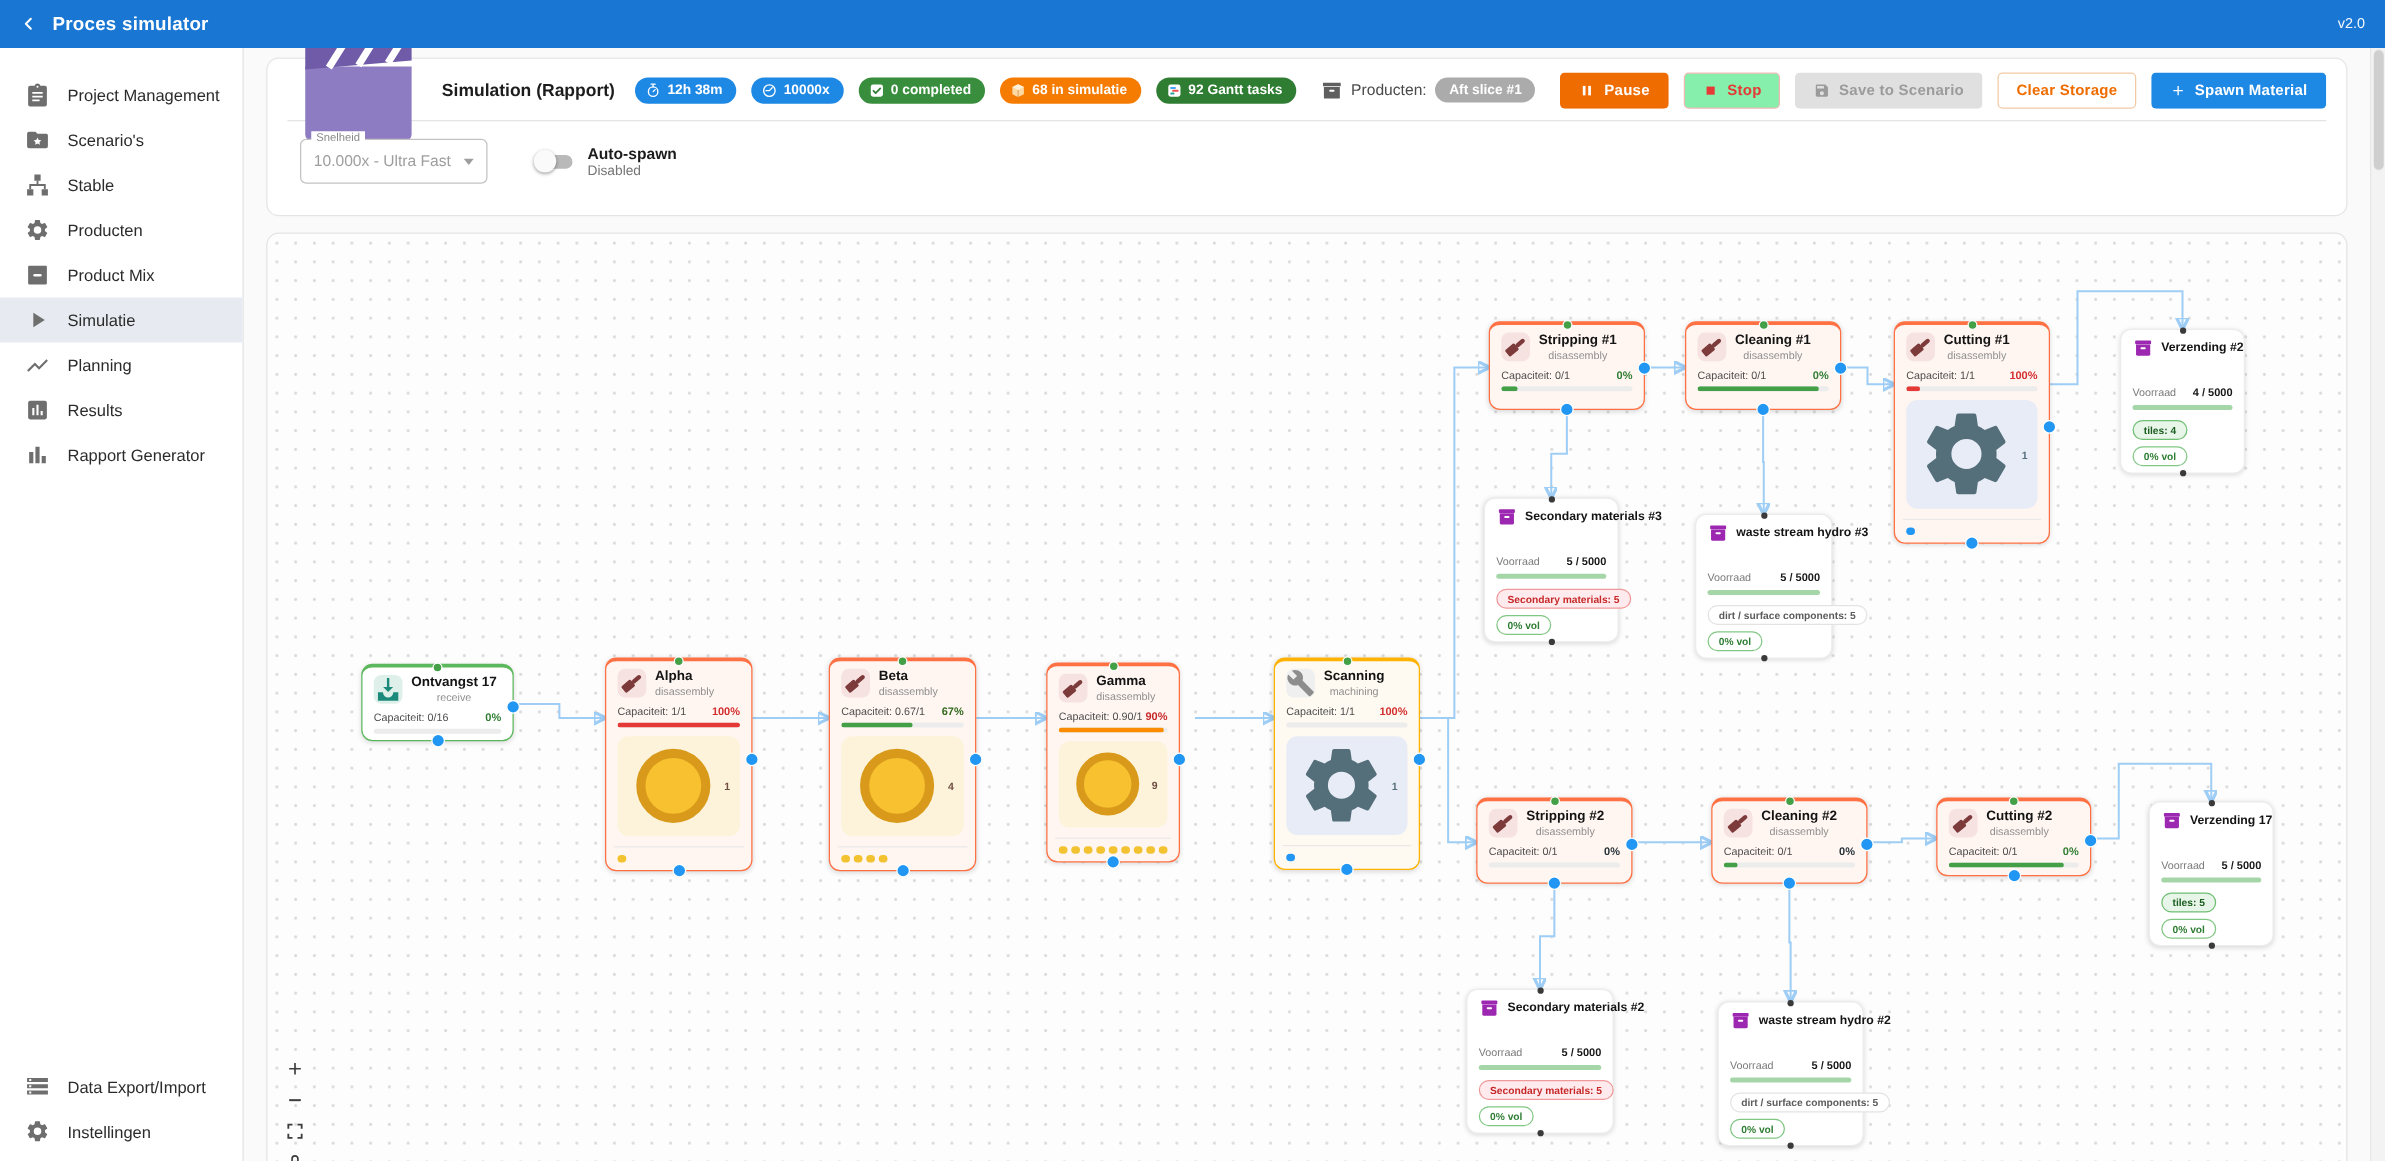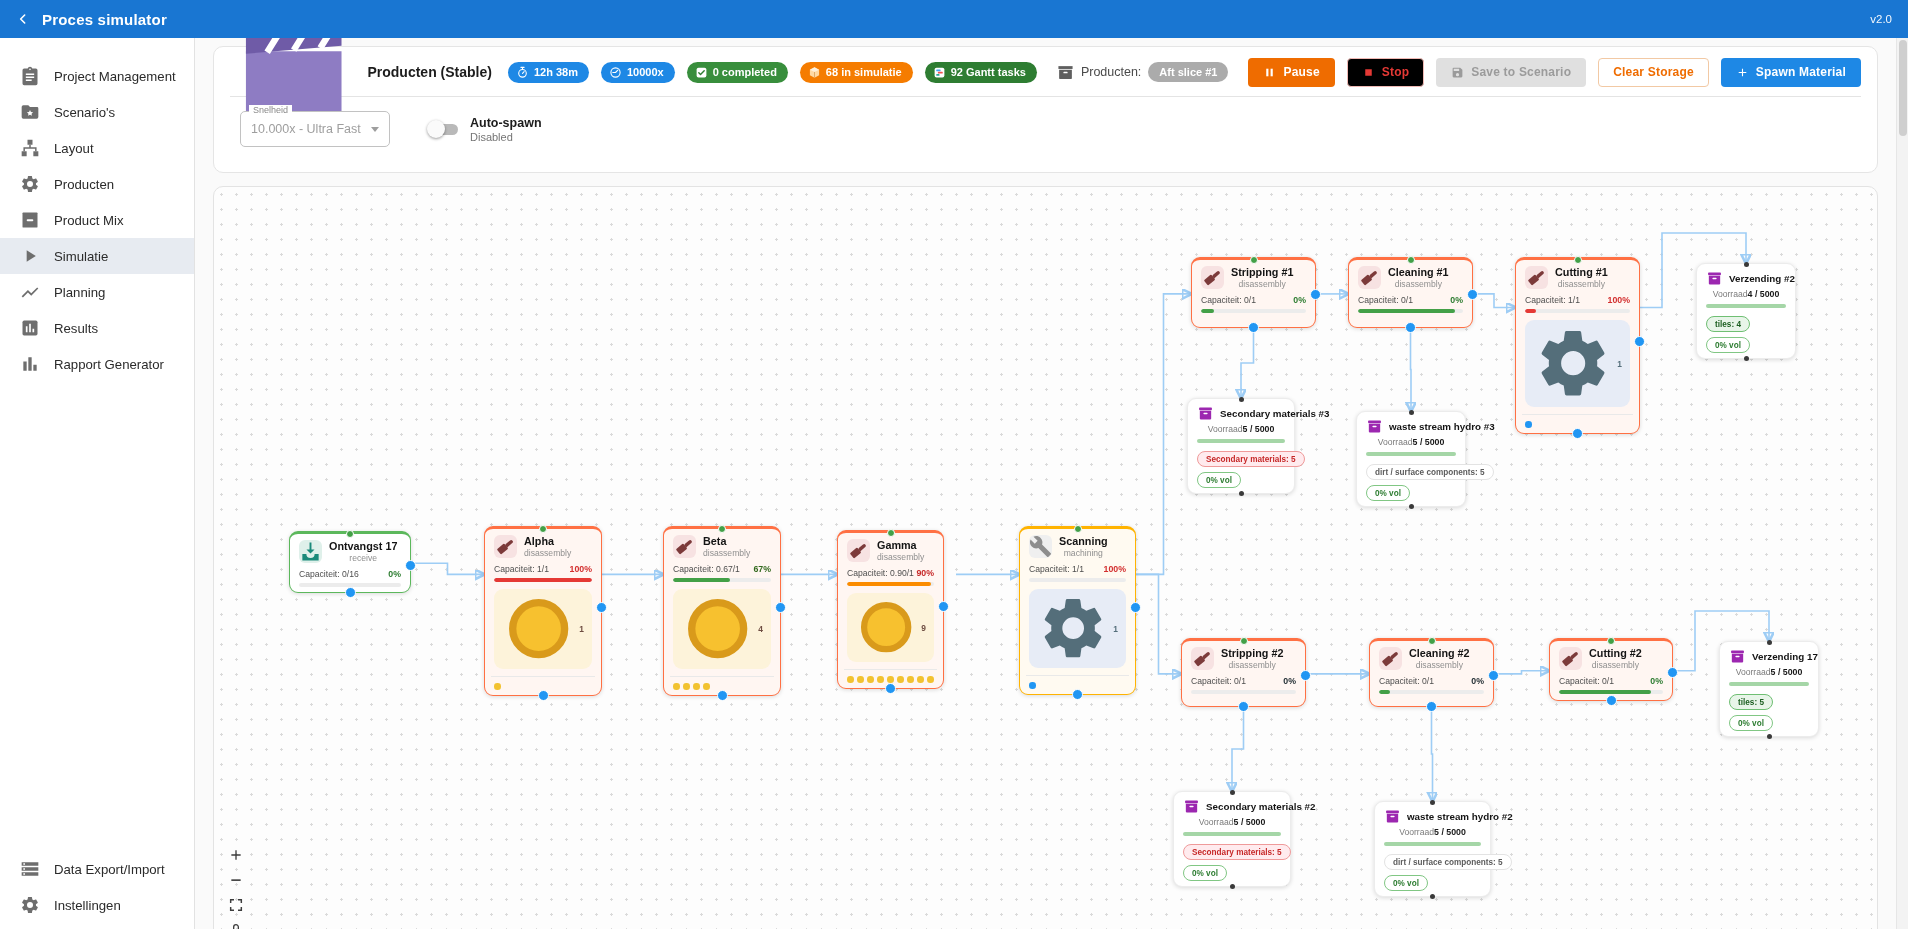--- a/index.html
+++ b/index.html
@@ -45,21 +45,21 @@
   .prod-chip { background:#ababab; color:#fff; font-size:11px; font-weight:bold; padding:4px 11px;
     border-radius:12px; white-space:nowrap; }
   .spacer { flex:1; }
   #button-row { display:flex; align-items:center; gap:12px; }
   .tb-btn { display:flex; align-items:center; gap:7px; height:29px; padding:0 14px; border-radius:4px;
     font-size:12px; font-weight:bold; cursor:pointer; border:1px solid transparent; white-space:nowrap;
     font-family:inherit; letter-spacing:.2px; }
   .tb-btn .bt-icon { width:13px; height:13px; display:flex; }
   .tb-btn .bt-icon svg { width:13px; height:13px; }
   .btn-filled-orange { background:#ef6c00; color:#fff; }
-  .btn-outline-red { background:#000000; color:#e53935; border-color:#f0b9b4; }
+  .btn-outline-red { background:#86efac; color:#e53935; border-color:#f0b9b4; }
   .btn-disabled { background:#e0e0e0; color:#9b9b9b; cursor:default; }
   .btn-outline-orange { background:#fff; color:#ef6c00; border-color:#f2c9a4; }
   .btn-filled-blue { background:#1e88e5; color:#fff; }
 
   .divider { height:1px; background:#e4e4e4; margin:6px 0 0 0; }
 
   .row2 { display:flex; align-items:center; gap:40px; padding:14px 0 0 10px; }
   .fieldset { position:relative; border:1px solid #c2c2c2; border-radius:5px; height:36px;
     display:flex; align-items:center; padding:0 10px; cursor:pointer; background:#fff; }
   .fieldset.speed { width:150px; }
@@ -121,21 +121,21 @@
     border:1.5px solid #fff; }
   .s-dot { width:5px; height:5px; background:#3a3a3a; }
   .s-dot.h-top { top:-2.5px; border:none; margin-left:-2.5px; }
   .s-dot.h-bottom { bottom:-2.5px; border:none; margin-left:-2.5px; }
 
   .node.storage { background:#fff; border:1px solid #ececec; }
   .s-head { display:flex; align-items:center; gap:6px; }
   .s-icon { width:17px; height:17px; color:#9c27b0; display:flex; flex:none; }
   .s-icon svg { width:16px; height:16px; }
   .s-title { font-size:9.8px; font-weight:bold; color:#141414; white-space:nowrap; }
-  .s-stock { display:flex; justify-content:center; font-size:8.6px; color:#7b7b7b; margin-top:2px; }
+  .s-stock { display:flex; justify-content:space-between; font-size:8.6px; color:#7b7b7b; margin-top:22px; }
   .s-stock b { color:#181818; font-size:8.8px; }
   .s-bar { height:4px; background:#a5d6a7; border-radius:2px; margin-top:5px; }
   .s-chips { display:flex; flex-direction:column; align-items:flex-start; gap:5px; margin-top:8px; }
   .s-chip { font-size:8.2px; font-weight:bold; padding:2.5px 8px; border-radius:9px; border:1px solid;
     white-space:nowrap; }
   .s-chip.green { background:#e8f5e9; border-color:#6fbf73; color:#1b5e20; }
   .s-chip.red { background:#ffebee; border-color:#ef9a9a; color:#c62828; }
   .s-chip.grey { background:#fff; border-color:#e3e3e3; color:#5c5c5c; }
   .s-chip.outline { background:#fff; border-color:#81c784; color:#2e7d32; }
 
@@ -185,21 +185,21 @@
         </span>
     <span class="si-label">Scenario's</span>
   </div>
       <div class="side-item">
     <span class="si-icon">
           <svg viewBox="0 0 24 24" style="width: 100%; height: 100%;">
             <path fill="currentColor" d="M9 2h6v6H9zM2 16h6v6H2zM16 16h6v6h-6z"></path>
             <path fill="none" stroke="currentColor" stroke-width="1.8" d="M12 8v4M5 16v-4h14v4"></path>
           </svg>
         </span>
-    <span class="si-label">Layout</span>
+    <span class="si-label">Stable</span>
   </div>
       <div class="side-item">
     <span class="si-icon">
           <svg viewBox="0 0 24 24" style="width: 100%; height: 100%;">
             <path fill="currentColor" d="M19.14 12.94c.04-.3.06-.61.06-.94s-.02-.64-.07-.94l2.03-1.58a.5.5 0 0 0 .12-.64l-1.92-3.32a.5.5 0 0 0-.61-.22l-2.39.96a7.3 7.3 0 0 0-1.62-.94l-.36-2.54a.5.5 0 0 0-.5-.42h-3.84a.5.5 0 0 0-.5.42l-.36 2.54c-.59.24-1.13.56-1.62.94l-2.39-.96a.5.5 0 0 0-.61.22L2.64 8.84a.5.5 0 0 0 .12.64l2.03 1.58c-.05.3-.07.63-.07.94s.02.64.07.94l-2.03 1.58a.5.5 0 0 0-.12.64l1.92 3.32c.14.24.42.34.61.22l2.39-.96c.49.38 1.03.7 1.62.94l.36 2.54c.04.24.25.42.5.42h3.84c.25 0 .46-.18.5-.42l.36-2.54c.59-.24 1.13-.56 1.62-.94l2.39.96c.23.09.47 0 .61-.22l1.92-3.32a.5.5 0 0 0-.12-.64l-2.01-1.58zM12 15.6a3.6 3.6 0 1 1 0-7.2 3.6 3.6 0 0 1 0 7.2z"></path>
           </svg>
         </span>
     <span class="si-label">Producten</span>
   </div>
       <div class="side-item">
@@ -266,21 +266,21 @@
 </nav>
 
 <div id="main">
   <section class="toolbar">
     <div class="row1">
       <span class="t-icon"><svg viewBox="0 0 24 24" style="width: 100%; height: 100%;">
             <path fill="#8e7cc3" d="M3 8.5h18V20a1 1 0 0 1-1 1H4a1 1 0 0 1-1-1z"></path>
             <path fill="#6f5ba7" d="M3 4.5L21 3v4.5L3 9z"></path>
             <path stroke="#fff" stroke-width="1.2" d="M7 8.7l2.5-4M12 8.3l2.5-4M17 7.9l2.5-4"></path>
           </svg></span>
-      <span class="t-title">Producten (Stable)</span>
+      <span class="t-title">Simulation (Rapport)</span>
       <div id="badge-row">
           <span class="badge" style="background: rgb(30, 136, 229);">
     <span class="b-icon">
               <svg viewBox="0 0 24 24" style="width: 100%; height: 100%;">
                 <circle cx="12" cy="13.5" r="7" fill="none" stroke="currentColor" stroke-width="2"></circle>
                 <path d="M9 2.5h6M12 4v2.5M12 13.5l3-3" fill="none" stroke="currentColor" stroke-width="2" stroke-linecap="round"></path>
               </svg>
             </span>
     <span class="b-label">12h 38m</span>
   </span>

